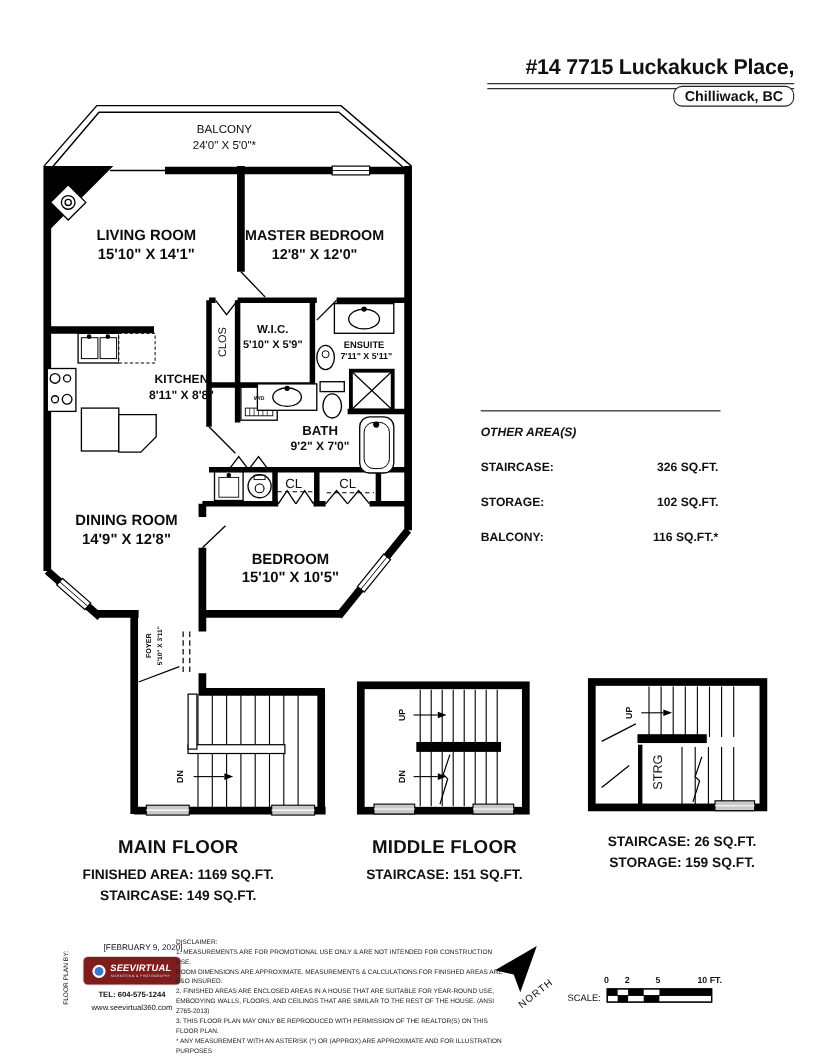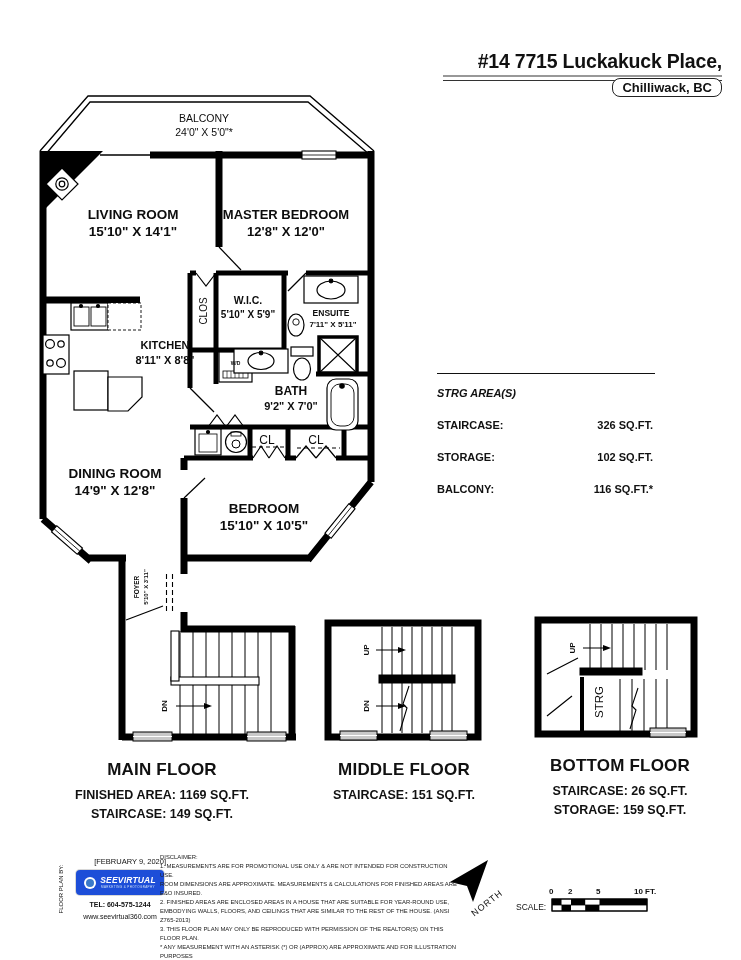--- a/index.html
+++ b/index.html
@@ -15,21 +15,21 @@
   .summary{position:absolute;left:437px;top:368px;width:290px;}
   .summary .title{font-size:14.5px;font-weight:bold;}
   .summary .title .val{margin-left:10px;}
   .summary .rule{width:218px;height:0;border-bottom:1.6px solid #111;margin-top:5px;}
   .summary .other{font-style:italic;font-size:11px;margin-top:13px;font-weight:bold;}
   .summary .row{display:flex;justify-content:space-between;width:216px;font-size:11px;margin-top:20px;font-weight:bold;}
   .caption{position:absolute;text-align:center;}
   .caption .t{font-size:17px;font-weight:bold;margin-bottom:6px;letter-spacing:0.2px;}
   .caption .l{font-size:12.5px;font-weight:bold;line-height:19px;}
   .footer-small{position:absolute;font-size:7px;}
-  .logo{position:absolute;left:76px;top:870px;width:88px;height:25px;background:#1d4ed8;border-radius:4px;
+  .logo{position:absolute;left:76px;top:870px;width:88px;height:25px;background:#7f1d1d;border-radius:4px;
         display:flex;align-items:center;justify-content:center;gap:4px;box-shadow:0 0 0 1px #d8d8d8;}
   .logo .globe{width:12px;height:12px;border-radius:50%;background:#fff;position:relative;flex:0 0 auto;}
   .logo .globe:after{content:"";position:absolute;left:2px;top:2px;width:8px;height:8px;border-radius:50%;background:#3a79c9;}
   .logo .tcol{display:flex;flex-direction:column;align-items:center;line-height:1;}
   .logo .main{color:#fff;font-size:8.5px;font-weight:bold;font-style:italic;letter-spacing:0.2px;}
   .logo .sub{color:#cfe0f5;font-size:3px;letter-spacing:0.4px;margin-top:1px;}
   .disc{position:absolute;left:160px;top:853px;width:300px;font-size:5.9px;line-height:9px;color:#222;}
   .tick{position:absolute;font-size:8px;font-weight:bold;}
 </style>
 </head>
@@ -275,21 +275,21 @@
   <div class="lbl rot b" style="left:146px;top:587px;font-size:6px;">5'10" X 3'11"</div>
 
   <div class="lbl rot b" style="left:164px;top:706px;font-size:8px;">DN</div>
   <div class="lbl rot b" style="left:366px;top:650px;font-size:8px;">UP</div>
   <div class="lbl rot b" style="left:366px;top:706px;font-size:8px;">DN</div>
   <div class="lbl rot b" style="left:572px;top:648px;font-size:8px;">UP</div>
   <div class="lbl rot" style="left:599px;top:702px;font-size:11.5px;">STRG</div>
 
   <div class="summary">
     <div class="rule"></div>
-    <div class="other">STRG AREA(S)</div>
+    <div class="other">OTHER AREA(S)</div>
     <div class="row">
       <span>STAIRCASE:</span>
       <span>326 SQ.FT.</span>
     </div>
     <div class="row">
       <span>STORAGE:</span>
       <span>102 SQ.FT.</span>
     </div>
     <div class="row">
       <span>BALCONY:</span>
@@ -300,21 +300,20 @@
   <div class="caption" style="left:42px;top:760px;width:240px;">
     <div class="t">MAIN FLOOR</div>
     <div class="l">FINISHED AREA: 1169 SQ.FT.</div>
     <div class="l">STAIRCASE: 149 SQ.FT.</div>
   </div>
   <div class="caption" style="left:296px;top:760px;width:216px;">
     <div class="t">MIDDLE FLOOR</div>
     <div class="l">STAIRCASE: 151 SQ.FT.</div>
   </div>
   <div class="caption" style="left:512px;top:756px;width:216px;">
-    <div class="t">BOTTOM FLOOR</div>
     <div class="l">STAIRCASE: 26 SQ.FT.</div>
     <div class="l">STORAGE: 159 SQ.FT.</div>
   </div>
 
   <div class="lbl rot" style="left:61px;top:889px;font-size:6px;">FLOOR PLAN BY:</div>
   <div class="footer-small" style="left:74px;top:857px;width:92px;text-align:right;font-size:7.5px;">[FEBRUARY 9, 2020]</div>
 
   <div class="logo">
     <span class="globe"></span>
     <span class="tcol">

